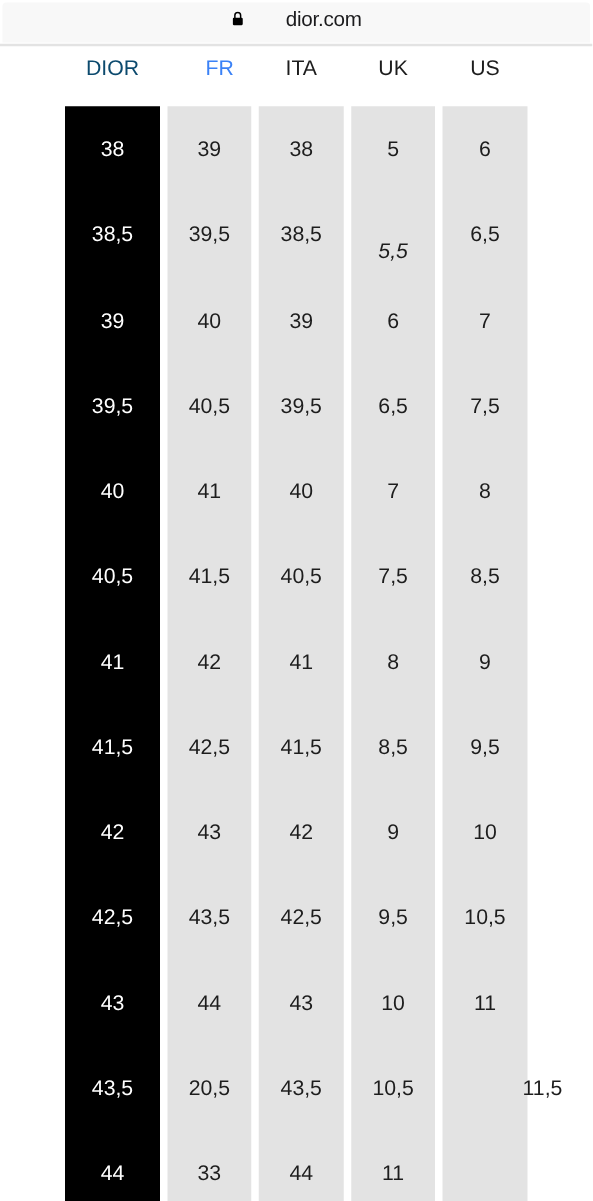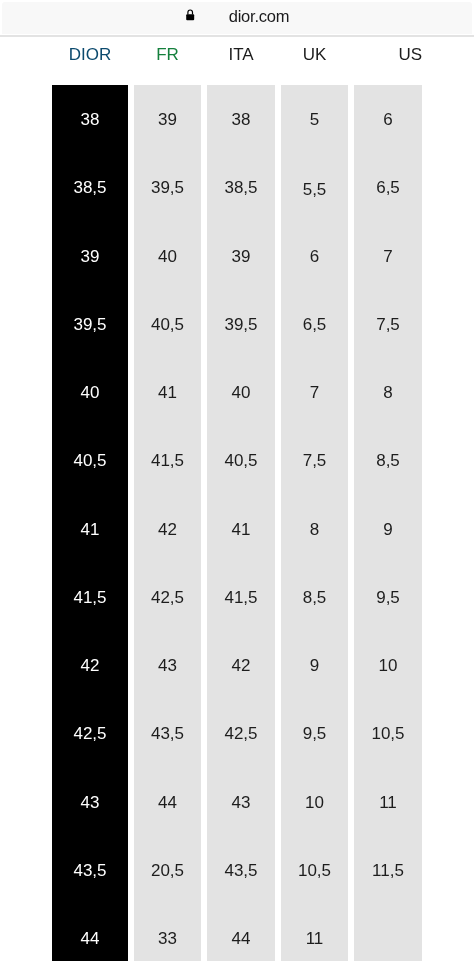--- a/index.html
+++ b/index.html
@@ -56,21 +56,21 @@
           <div class="size-cell" style="top: 298px;">40</div>
           <div class="size-cell" style="top: 366.25px;">40,5</div>
           <div class="size-cell" style="top: 434.5px;">41</div>
           <div class="size-cell" style="top: 502.75px;">41,5</div>
           <div class="size-cell" style="top: 571px;">42</div>
           <div class="size-cell" style="top: 639.25px;">42,5</div>
           <div class="size-cell" style="top: 707.5px;">43</div>
           <div class="size-cell" style="top: 775.75px;">43,5</div>
           <div class="size-cell" style="top: 844px;">44</div>
         </div>
-        <div class="col-head" style="left: 134px; width: 67px; color: #15803d;">FR</div>
+        <div class="col-head" style="left: 120px; width: 67px; color: #3b82f6; text-align: right;">FR</div>
         <div class="size-col" style="left: 134px; width: 67px; height: 887.25px; background: rgb(227, 227, 227); color: rgb(29, 29, 29);">
           <div class="size-cell" style="top: 25px;">39</div>
           <div class="size-cell" style="top: 93.25px;">39,5</div>
           <div class="size-cell" style="top: 161.5px;">40</div>
           <div class="size-cell" style="top: 229.75px;">40,5</div>
           <div class="size-cell" style="top: 298px;">41</div>
           <div class="size-cell" style="top: 366.25px;">41,5</div>
           <div class="size-cell" style="top: 434.5px;">42</div>
           <div class="size-cell" style="top: 502.75px;">42,5</div>
           <div class="size-cell" style="top: 571px;">43</div>
@@ -91,45 +91,45 @@
           <div class="size-cell" style="top: 502.75px;">41,5</div>
           <div class="size-cell" style="top: 571px;">42</div>
           <div class="size-cell" style="top: 639.25px;">42,5</div>
           <div class="size-cell" style="top: 707.5px;">43</div>
           <div class="size-cell" style="top: 775.75px;">43,5</div>
           <div class="size-cell" style="top: 844px;">44</div>
         </div>
         <div class="col-head" style="left: 281px; width: 67px; color: rgb(29, 29, 29);">UK</div>
         <div class="size-col" style="left: 281px; width: 67px; height: 887.25px; background: rgb(227, 227, 227); color: rgb(29, 29, 29);">
           <div class="size-cell" style="top: 25px;">5</div>
-          <div class="size-cell" style="top: 95px;">5,5</div>
+          <div class="size-cell" style="top: 106px; font-style: italic;">5,5</div>
           <div class="size-cell" style="top: 161.5px;">6</div>
           <div class="size-cell" style="top: 229.75px;">6,5</div>
           <div class="size-cell" style="top: 298px;">7</div>
           <div class="size-cell" style="top: 366.25px;">7,5</div>
           <div class="size-cell" style="top: 434.5px;">8</div>
           <div class="size-cell" style="top: 502.75px;">8,5</div>
           <div class="size-cell" style="top: 571px;">9</div>
           <div class="size-cell" style="top: 639.25px;">9,5</div>
           <div class="size-cell" style="top: 707.5px;">10</div>
           <div class="size-cell" style="top: 775.75px;">10,5</div>
           <div class="size-cell" style="top: 844px;">11</div>
         </div>
-        <div class="col-head" style="left: 354px; width: 68px; color: rgb(29, 29, 29); text-align: right;">US</div>
+        <div class="col-head" style="left: 354px; width: 68px; color: rgb(29, 29, 29);">US</div>
         <div class="size-col" style="left: 354px; width: 68px; height: 887.25px; background: rgb(227, 227, 227); color: rgb(29, 29, 29);">
           <div class="size-cell" style="top: 25px;">6</div>
           <div class="size-cell" style="top: 93.25px;">6,5</div>
           <div class="size-cell" style="top: 161.5px;">7</div>
           <div class="size-cell" style="top: 229.75px;">7,5</div>
           <div class="size-cell" style="top: 298px;">8</div>
           <div class="size-cell" style="top: 366.25px;">8,5</div>
           <div class="size-cell" style="top: 434.5px;">9</div>
           <div class="size-cell" style="top: 502.75px;">9,5</div>
           <div class="size-cell" style="top: 571px;">10</div>
           <div class="size-cell" style="top: 639.25px;">10,5</div>
           <div class="size-cell" style="top: 707.5px;">11</div>
-          <div class="size-cell" style="top: 775.75px;">11,5</div>
+          <div class="size-cell" style="top: 775.75px; padding-left: 46px;">11,5</div>
           <div class="size-cell" style="top: 888px; text-align: right;">12</div>
         </div>
       </div>
   </div>
 
 </div>
 
 </body></html>

